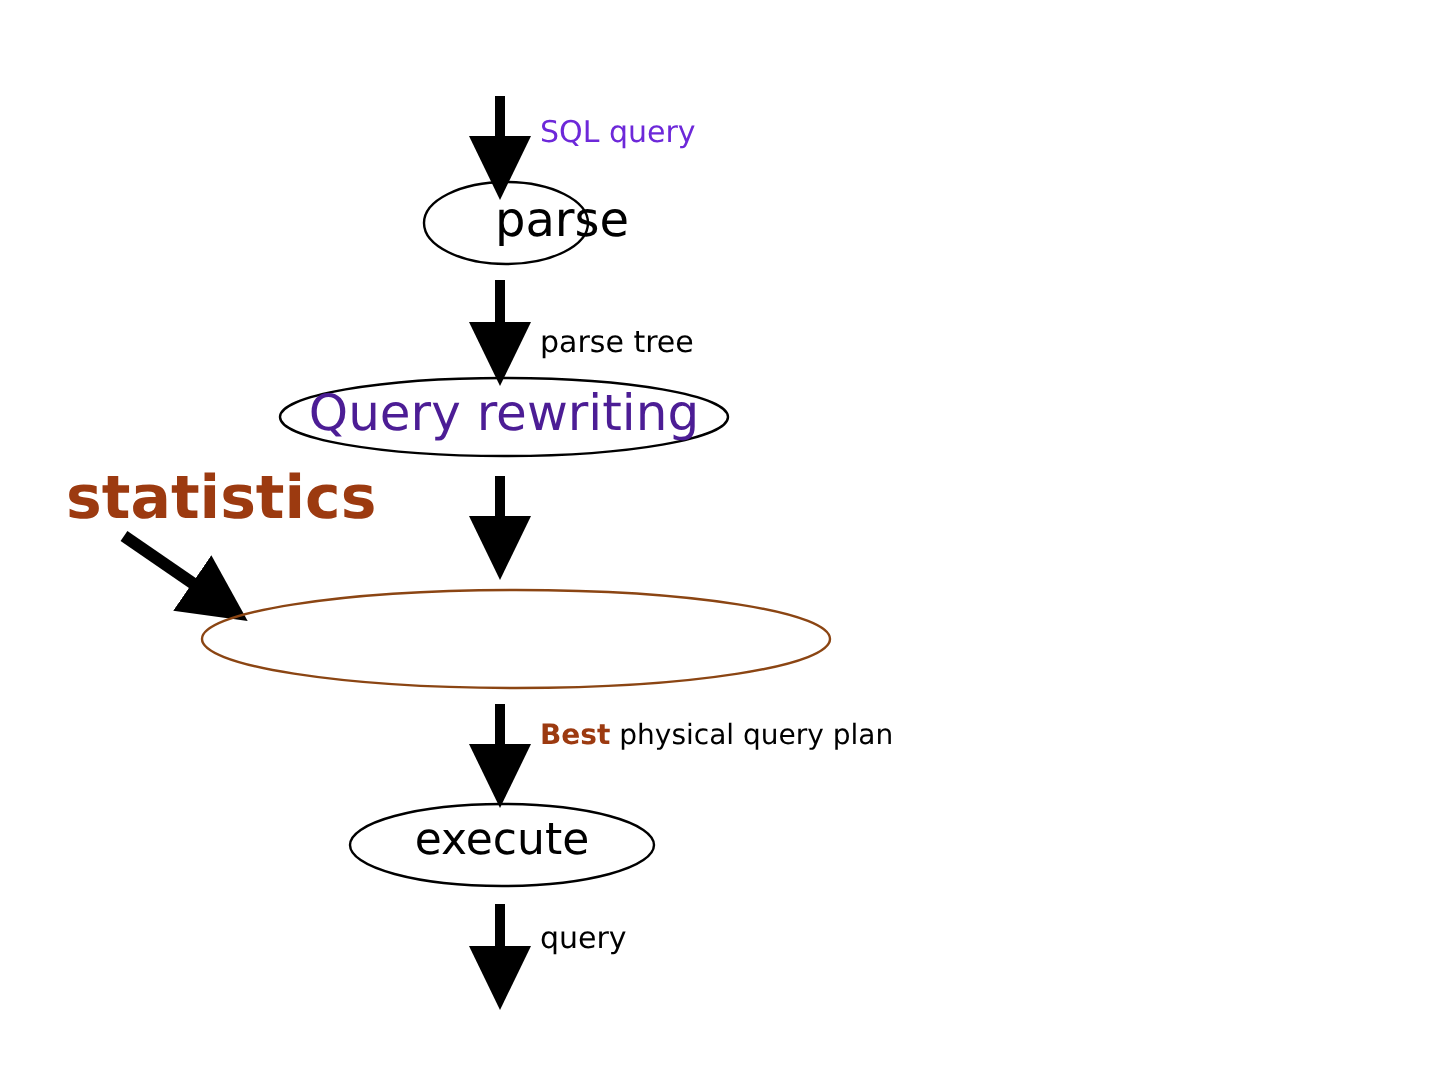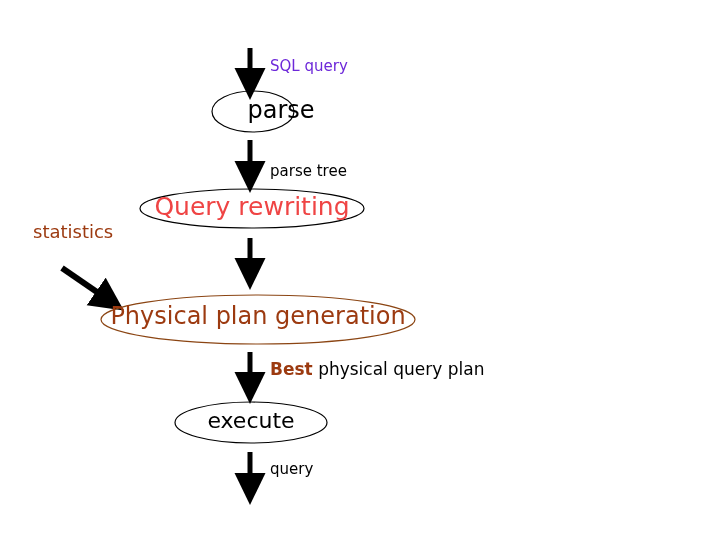--- a/index.html
+++ b/index.html
@@ -66,23 +66,24 @@
   .lbl-execute {
     left: 175px;
     top: 410px;
     width: 152px;
     font-size: 22px;
     color: #000000;
   }
   
   .lbl-statistics {
     left: 33px;
-    top: 223px;
-    font-size: 18px;
+    top: 235px;
+    font-size: 30px;
     color: #9c3a10;
+    font-weight: bold;
   }
   
   .lbl-sql-query {
     left: 270px;
     top: 59px;
     font-size: 15px;
     color: #6d28d9;
   }
   .lbl-parse-tree {
     left: 270px;
@@ -93,21 +94,21 @@
   }
   .lbl-best-logical {
     left: 270px;
     top: 247px;
     font-size: 15px;
     color: #000000;
   }
   .lbl-best-physical {
     left: 270px;
     top: 361px;
-    font-size: 17px;
+    font-size: 14px;
     color: #000000;
     text-align: center;
   }
   .lbl-result {
     left: 270px;
     top: 462px;
     font-size: 15px;
     color: #000000;
   }
   .accent {
@@ -146,23 +147,22 @@
 
     <line x1="250" y1="352" x2="250" y2="388" stroke="#000000" stroke-width="5" marker-end="url(#arrowhead-black)"></line>
 
     <ellipse cx="251" cy="422.5" rx="76" ry="20.5" fill="none" stroke="#000000" stroke-width="1.2"></ellipse>
 
     <line x1="250" y1="452" x2="250" y2="489" stroke="#000000" stroke-width="5" marker-end="url(#arrowhead-black)"></line>
   </svg>
 
   <div class="node-label lbl-parse" style="color: rgb(0, 0, 0); margin-left: 28px;">parse</div>
 
-  <div class="node-label lbl-query-rewriting" style="color: #ef4444;">Query rewriting</div>
+  <div class="node-label lbl-query-rewriting" style="color: #4c1d95;">Query rewriting</div>
 
-  <div class="node-label lbl-physical-plan" style="color: rgb(156, 58, 16);">Physical plan generation</div>
 
   <div class="node-label lbl-execute" style="color: rgb(0, 0, 0);">execute</div>
 
   <div class="edge-label lbl-statistics" style="color: rgb(156, 58, 16);">statistics</div>
 
   <div class="edge-label lbl-sql-query">SQL query</div>
 
   <div class="edge-label lbl-parse-tree">parse tree</div>
 
 

